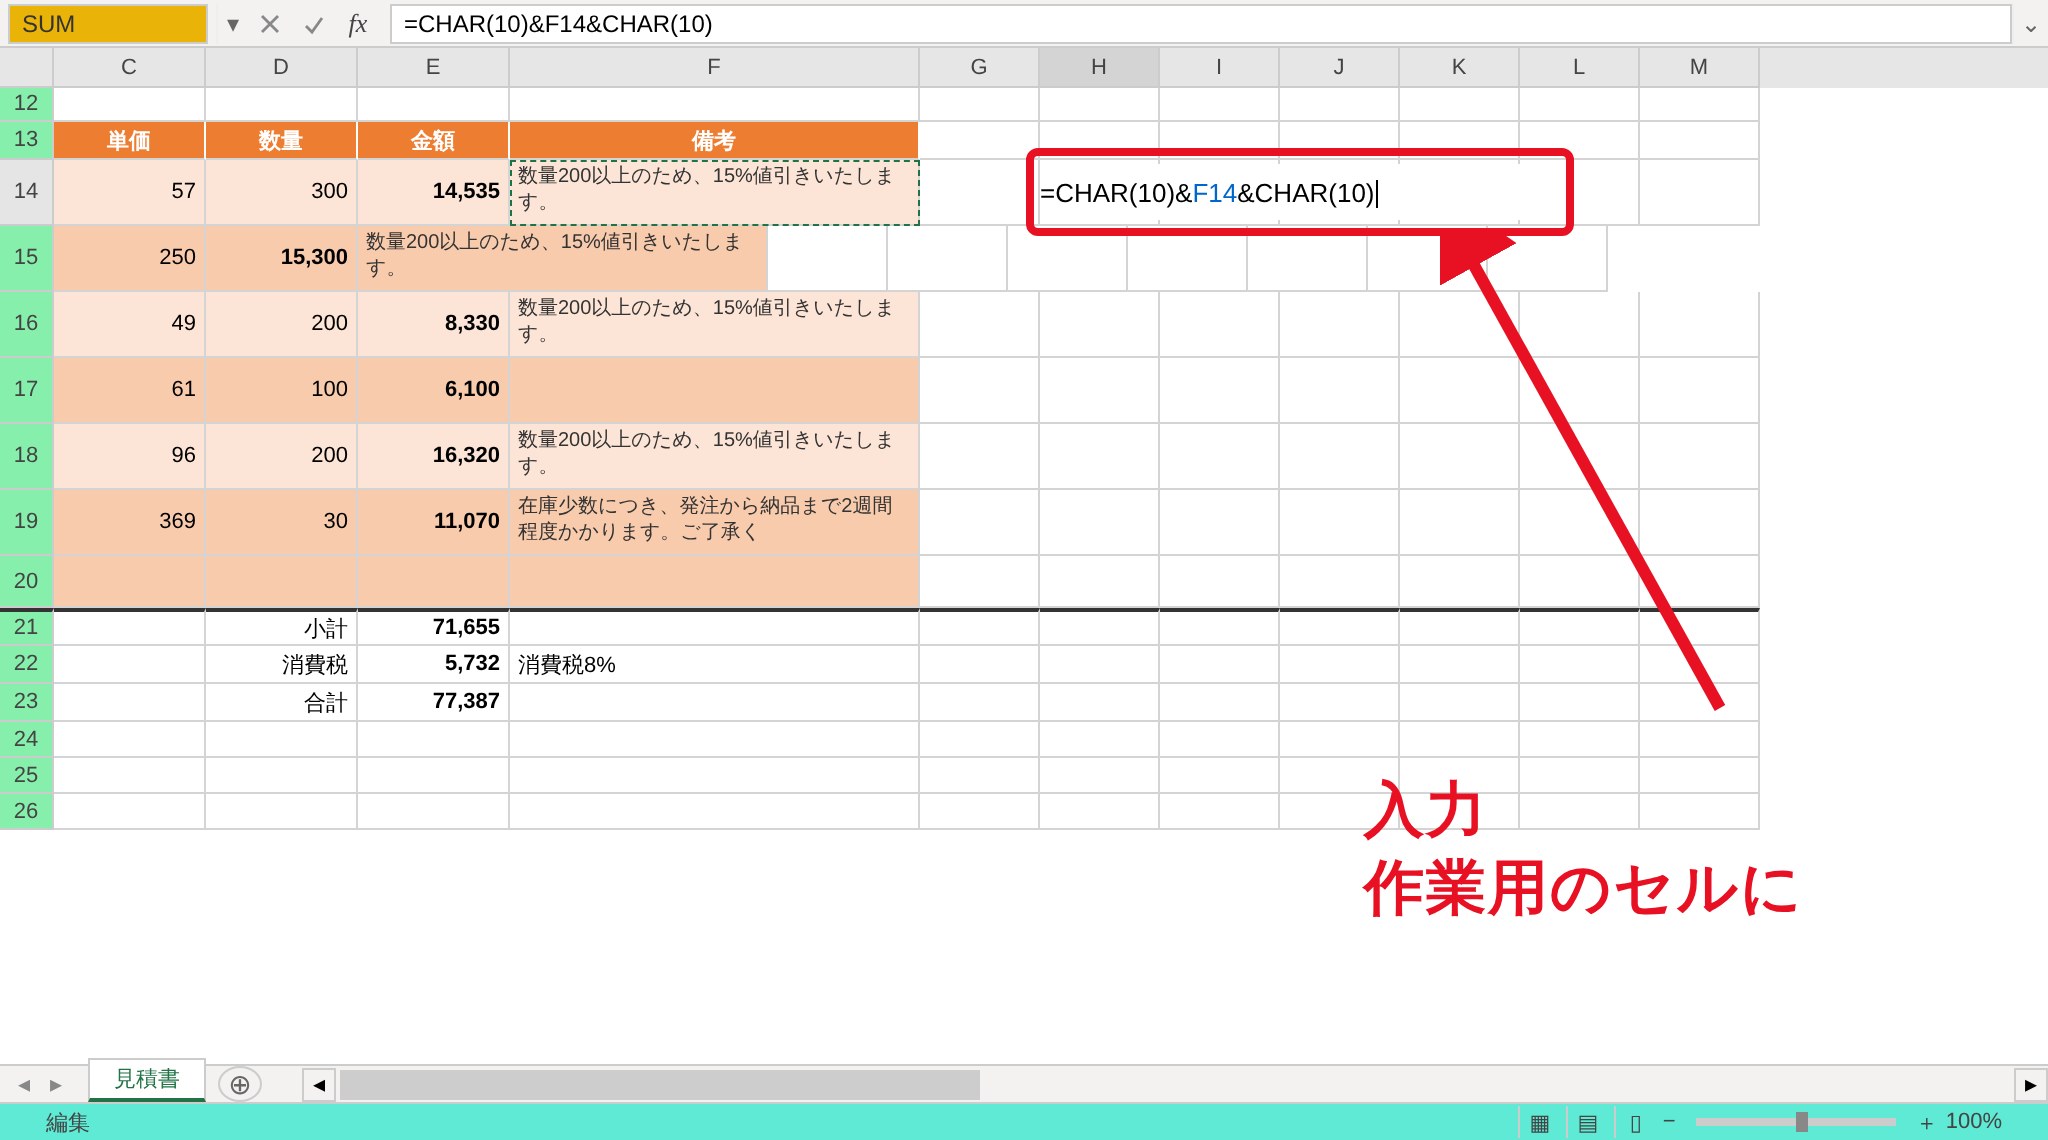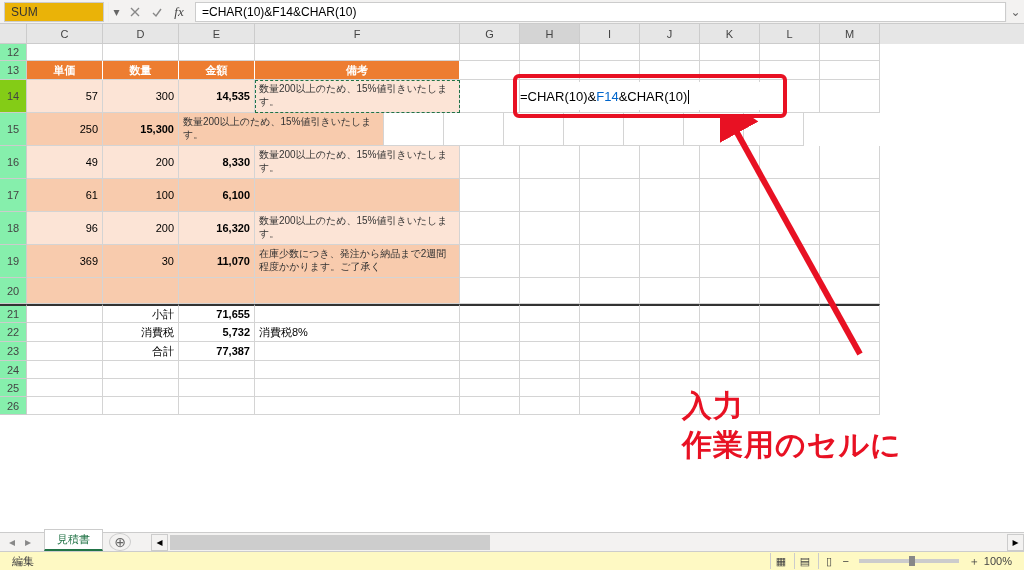--- a/index.html
+++ b/index.html
@@ -40,39 +40,39 @@
 
 .row-12 .cell, .row-12 .rh { height: 17px; }
 .row-13 .cell, .row-13 .rh { height: 19px; }
 .row-data .cell, .row-data .rh { height: 33px; }
 .row-20 .cell, .row-20 .rh { height: 26px; }
 .row-21 .cell, .row-21 .rh { height: 19px; border-top: 2px solid #333; }
 .row-2223 .cell, .row-2223 .rh { height: 19px; }
 .row-nrm .cell, .row-nrm .rh { height: 18px; }
 
 .dash-sel { outline: 1.5px dashed #217346; outline-offset: -1px; }
-.rh-14 { background:#84cc16; }
+.rh-14 { background:#e5e5e5; }
 
 .editing-cell { position: absolute; left: 520px; top: 58px; width: 250px; height: 28px; display: flex; align-items: center; font-size: 13px; background: #fff; }
 .editing-cell .cursor::after { content:""; display:inline-block; width:1px; height:14px; background:#000; margin-left:1px; vertical-align:middle; }
 .red-box { position:absolute; left: 513px; top:50px; width:274px; height:44px; border:4px solid #e81123; border-radius:6px; pointer-events:none; }
 .arrow-svg { position:absolute; left:720px; top:90px; width:170px; height:250px; pointer-events:none; }
 .annotation { position:absolute; left:682px; top:362px; font-size:30px; font-weight:bold; color:#e81123; line-height:1.3; letter-spacing:1px; }
 
 .hscroll-area { position:absolute; bottom: 19px; left:0; right:0; height:19px; display:flex; background:#f3f2f1; border-top:1px solid #ccc; }
 .tab-nav { display:flex; align-items:center; padding: 0 4px; }
 .tab-nav-btn { width:16px; height:16px; display:flex; align-items:center; justify-content:center; color:#888; }
 .sheet-tabs { display:flex; align-items:flex-end; height:100%; }
 .sheet-tab { padding: 2px 12px; background:#fff; border:1px solid #ccc; border-bottom: 2px solid #217346; font-size:11px; color:#217346; margin-left:4px; }
 .new-sheet-btn { width:22px; height:18px; display:flex; align-items:center; justify-content:center; color:#666; margin-left:6px; border:1px solid #ccc; border-radius:50%; font-size:14px; }
 .hscroll-track { flex:1; display:flex; align-items: center; margin-left: 20px; }
 .hscroll-btn { width:17px; height:17px; background:#f3f2f1; display:flex;align-items:center;justify-content:center;border:1px solid #ccc;}
 .hscroll-thumb { height: 15px; flex:0 0 320px; background:#cdcdcd; margin: 0 2px;}
 
-.status-bar { position:absolute; bottom:0; left:0; right:0; height:19px; background:#fef9c3; border-top:1px solid #ccc; display:flex; align-items:center; padding: 0 12px; font-size:11px; color:#444; }
+.status-bar { position:absolute; bottom:0; left:0; right:0; height:19px; background:#5eead4; border-top:1px solid #ccc; display:flex; align-items:center; padding: 0 23px; font-size:11px; color:#444; }
 .sb-right { margin-left:auto; display:flex; align-items:center; gap:4px; }
 .view-btn { width:20px; height:16px; display:flex; align-items:center; justify-content:center; border-left:1px solid #ccc; }
 .zoom-slider { width:100px; height:4px; background:#ccc; position:relative; margin: 0 6px; }
 .zoom-slider::after { content:""; position:absolute; left:50%; top:-3px; width:6px; height:10px; background:#888; }
 .zoom-pct { font-size:11px; color:#444; }
 
 .ref-blue { color: #0066cc; }
 .black { color: #000; }
 </style>
 </head>

